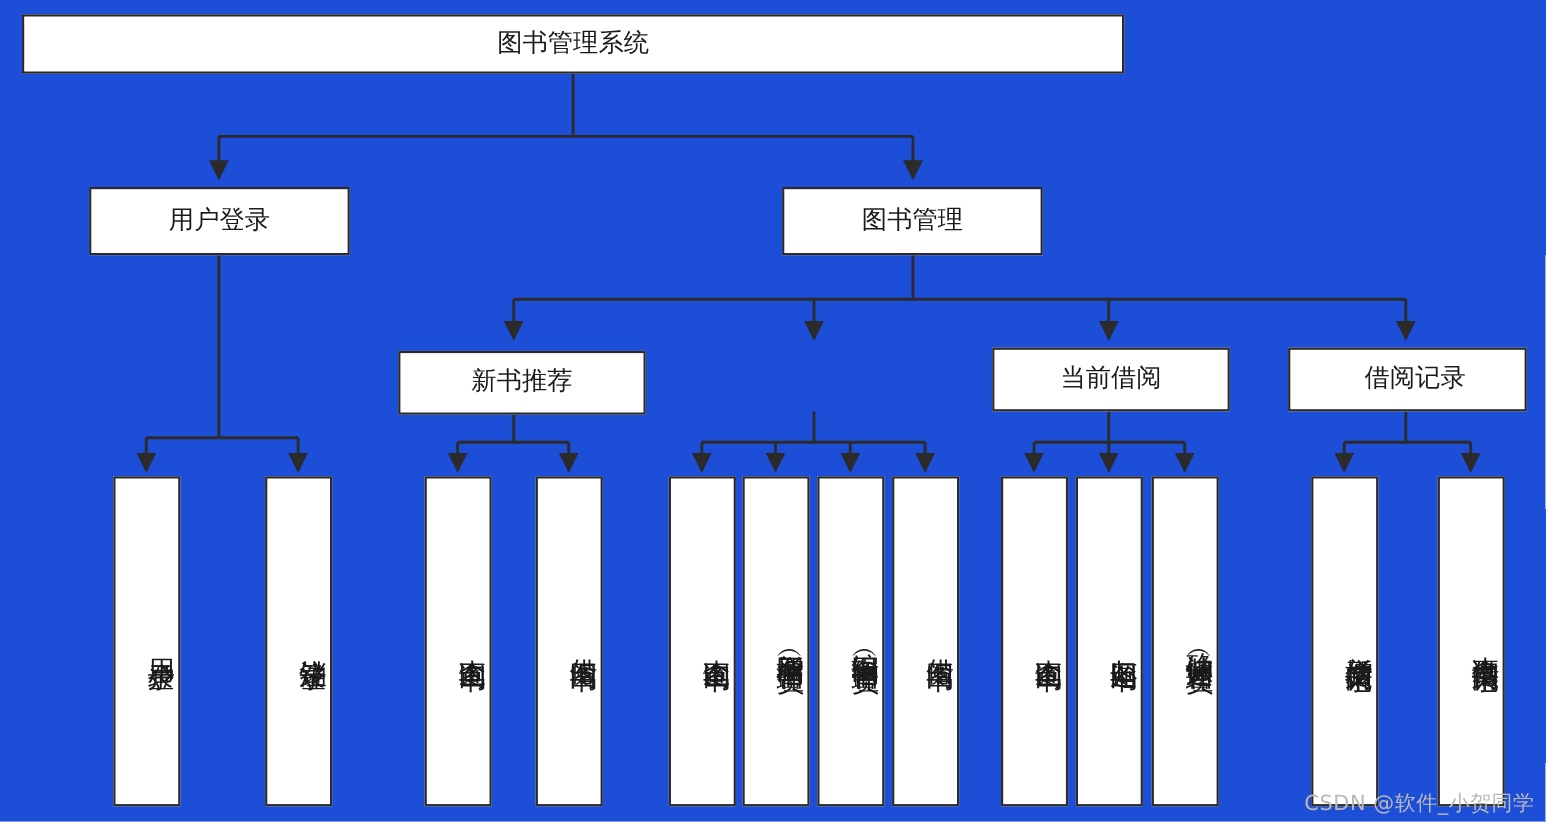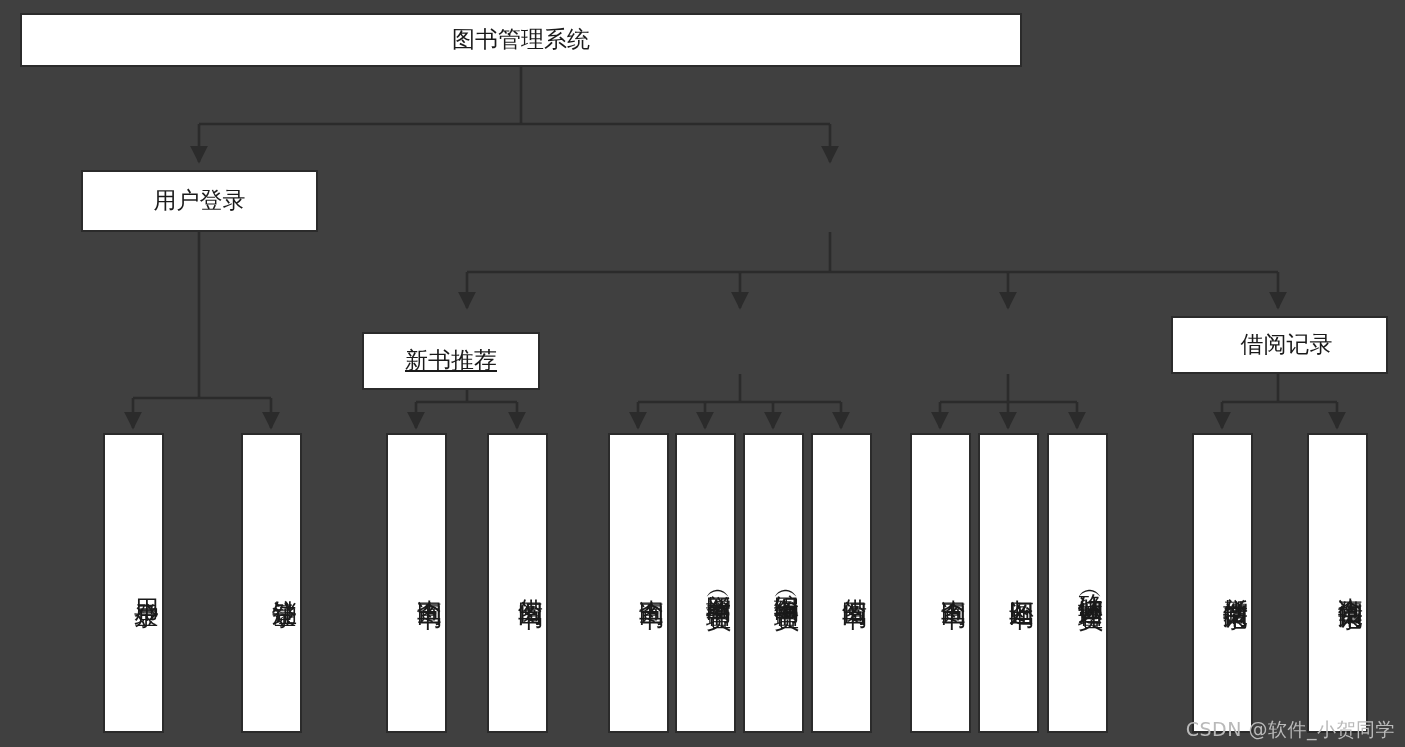--- a/index.html
+++ b/index.html
@@ -8,21 +8,21 @@
     padding: 0;
     background: #ffffff;
   }
   body {
     font-family: "DejaVu Sans", "Liberation Sans", sans-serif;
   }
   #diagram-root {
     position: relative;
     width: 1405px;
     height: 747px;
-    background: #404040;
+    background: #1d4ed8;
     overflow: hidden;
   }
   #diagram-svg {
     position: absolute;
     left: 0;
     top: 0;
     width: 1405px;
     height: 747px;
   }
   .node {
@@ -123,23 +123,29 @@
     </g>
   </svg>
 
   <div class="node horiz" style="left:20px; top:13px; width:1002px; height:54px;">
     <span>图书管理系统</span>
   </div>
 
   <div class="node horiz" style="left:81px; top:170px; width:237px; height:62px;">
     <span>用户登录</span>
   </div>
+  <div class="node horiz" style="left:711px; top:170px; width:237px; height:62px;">
+    <span>图书管理</span>
+  </div>
 
-  <div class="node horiz" style="left:362px; top:332px; width:178px; height:58px;text-decoration:underline;">
+  <div class="node horiz" style="left:362px; top:319px; width:225px; height:58px;">
     <span>新书推荐</span>
+  </div>
+  <div class="node horiz" style="left:902px; top:316px; width:216px; height:58px;">
+    <span>当前借阅</span>
   </div>
   <div class="node horiz" style="left:1171px; top:316px; width:217px; height:58px;padding-left:20px;">
     <span>借阅记录</span>
   </div>
 
   <div class="node vert" style="left:103px; top:433px; width:61px; height:300px;">
     <span class="vlabel">用户登录</span>
   </div>
   <div class="node vert" style="left:241px; top:433px; width:61px; height:300px;">
     <span class="vlabel">注销登录</span>

